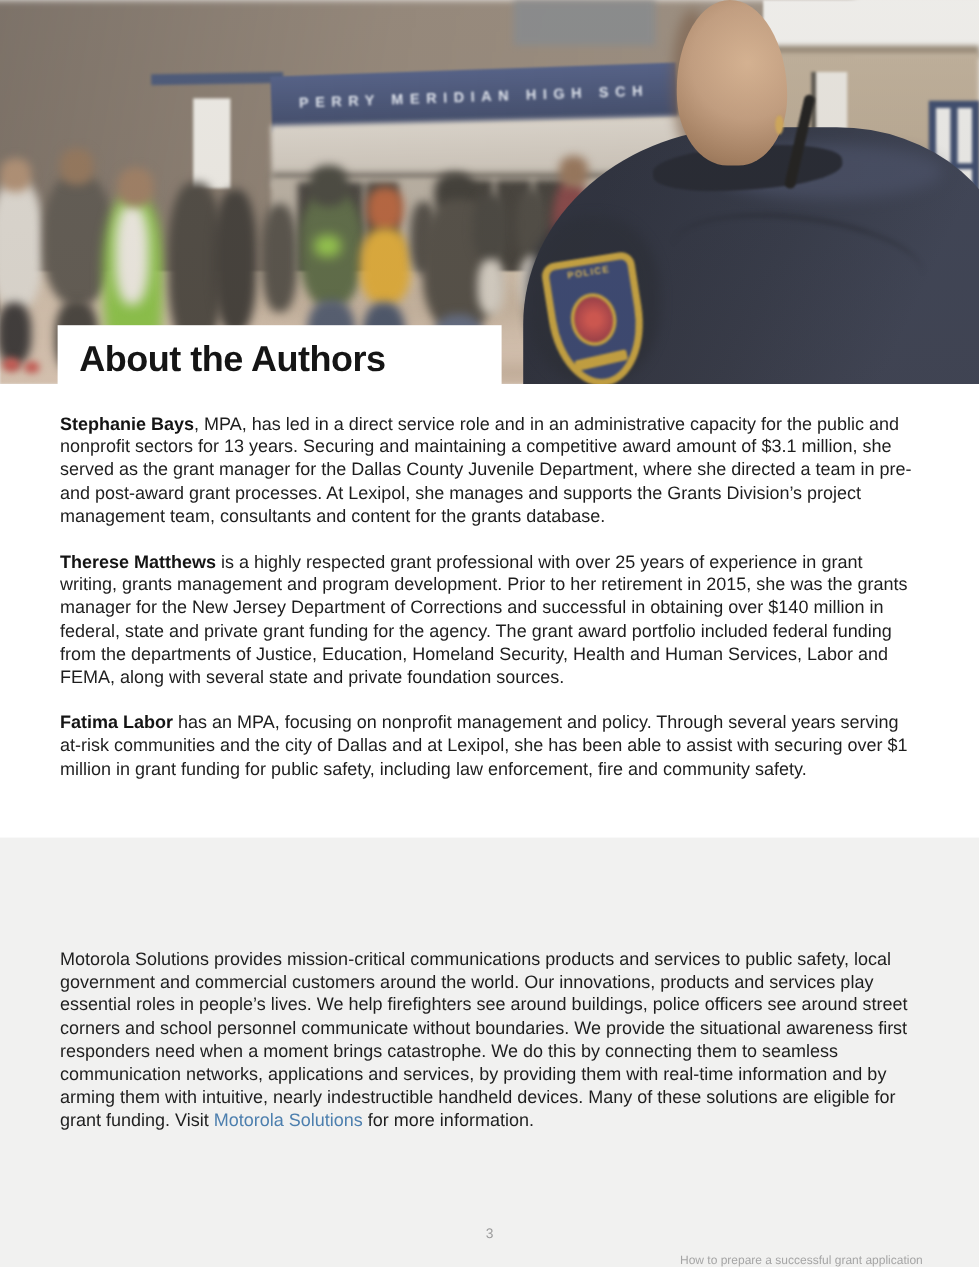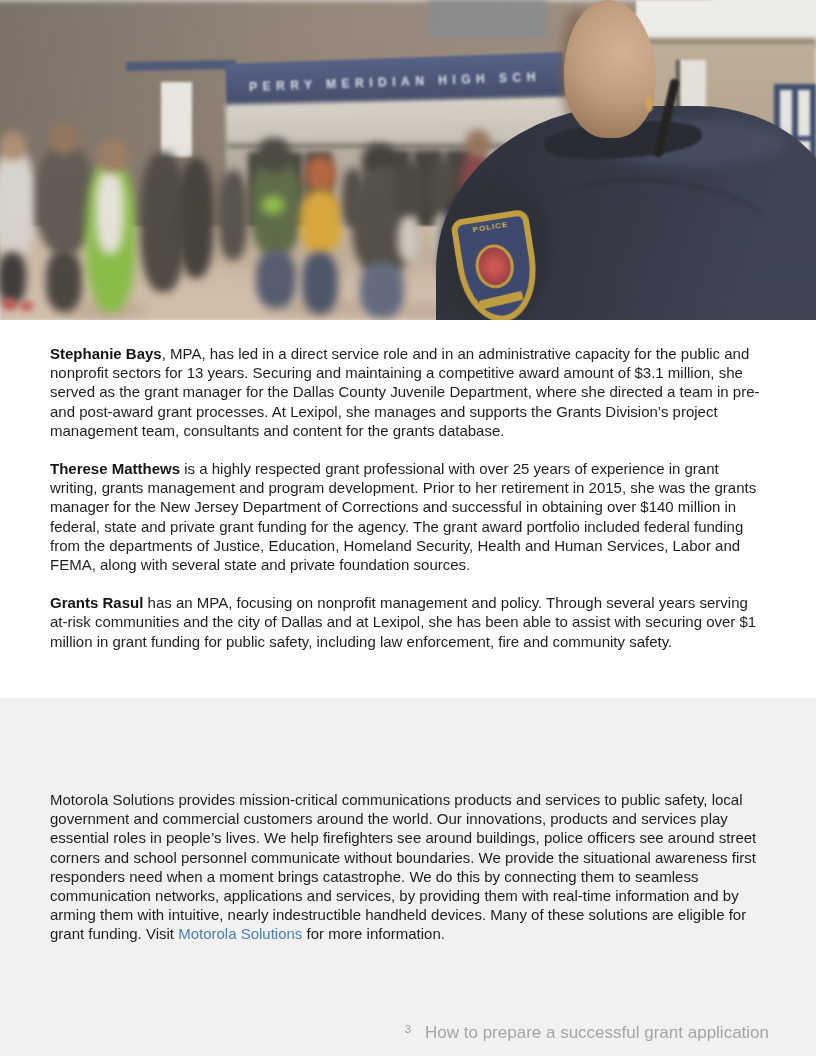--- a/index.html
+++ b/index.html
@@ -80,21 +80,21 @@
 
   
   .sponsor-band{position:absolute;left:0;top:698px;width:816px;height:358px;background:#f1f1f0;}
   .sponsor-band p{position:absolute;left:50px;top:92px;width:719px;margin:0;color:#1e1e1e;
     font-size:15px;line-height:19.2px;}
   .sponsor-band a{color:#4d7fae;text-decoration:none;cursor:pointer;}
 
   
   .footer-num{position:absolute;left:0;top:1023px;width:816px;text-align:center;
     color:#9c9c9c;font-size:11.5px;}
-  .footer-title{position:absolute;right:47px;top:1023px;color:#a5a5a5;font-size:17px;}
+  .footer-title{position:absolute;right:47px;top:1045px;color:#a5a5a5;font-size:10px;}
 </style>
 </head>
 <body>
 
 <div class="page">
 
   <div class="hero">
     <div class="wall-left"></div>
     <div class="clerestory"></div>
     <div class="sky-right"></div>
@@ -178,25 +178,28 @@
     <div class="antenna"></div>
     <div class="patch">
       <div class="shield"></div>
       <div class="ptext">POLICE</div>
       <div class="pcircle"></div>
       <div class="pribbon"></div>
     </div>
     <div class="tone"></div>
   </div>
 
+  <div class="title-box">
+    <h1>About the Authors</h1>
+  </div>
 
   <section class="authors">
     <p><b>Stephanie Bays</b><span>, MPA, has led in a direct service role and in an administrative capacity for the public and nonprofit sectors for 13 years. Securing and maintaining a competitive award amount of $3.1 million, she served as the grant manager for the Dallas County Juvenile Department, where she directed a team in pre- and post-award grant processes. At Lexipol, she manages and supports the Grants Division’s project management team, consultants and content for the grants database.</span></p>
     <p><b>Therese Matthews</b><span> is a highly respected grant professional with over 25 years of experience in grant writing, grants management and program development. Prior to her retirement in 2015, she was the grants manager for the New Jersey Department of Corrections and successful in obtaining over $140 million in federal, state and private grant funding for the agency. The grant award portfolio included federal funding from the departments of Justice, Education, Homeland Security, Health and Human Services, Labor and FEMA, along with several state and private foundation sources.</span></p>
-    <p><b>Grants Rasul</b><span> has an MPA, focusing on nonprofit management and policy. Through several years serving at-risk communities and the city of Dallas and at Lexipol, she has been able to assist with securing over $1 million in grant funding for public safety, including law enforcement, fire and community safety.</span></p>
+    <p><b>Fatima Labor</b><span> has an MPA, focusing on nonprofit management and policy. Through several years serving at-risk communities and the city of Dallas and at Lexipol, she has been able to assist with securing over $1 million in grant funding for public safety, including law enforcement, fire and community safety.</span></p>
   </section>
 
   <section class="sponsor-band">
 
     <p><span>Motorola Solutions provides mission-critical communications products and services to public safety, local government and commercial customers around the world. Our innovations, products and services play essential roles in people’s lives. We help firefighters see around buildings, police officers see around street corners and school personnel communicate without boundaries. We provide the situational awareness first responders need when a moment brings catastrophe. We do this by connecting them to seamless communication networks, applications and services, by providing them with real-time information and by arming them with intuitive, nearly indestructible handheld devices. Many of these solutions are eligible for grant funding. Visit </span><a>Motorola Solutions</a><span> for more information.</span></p>
   </section>
 
   <div class="footer-num">3</div>
   <div class="footer-title">How to prepare a successful grant application</div>
 

